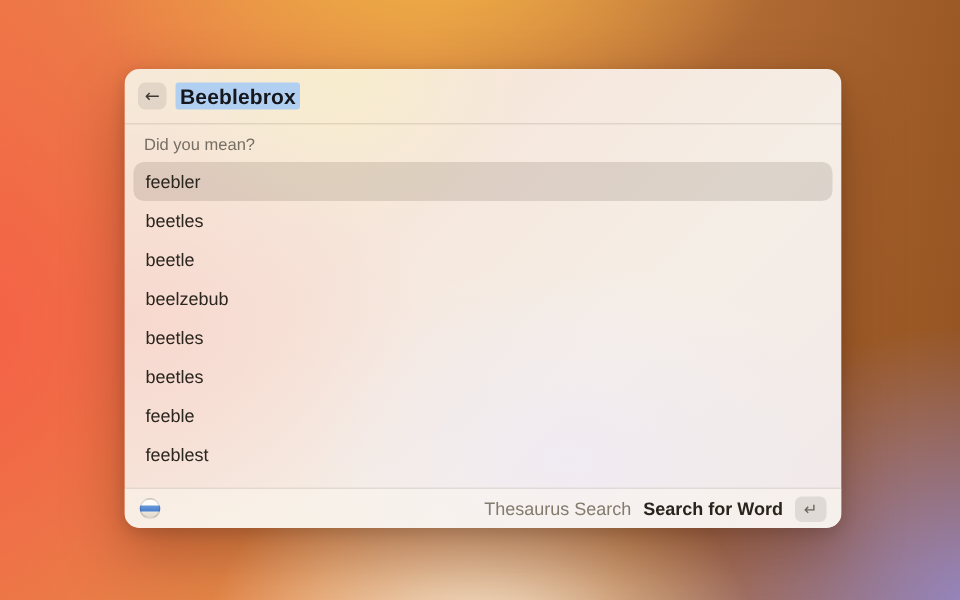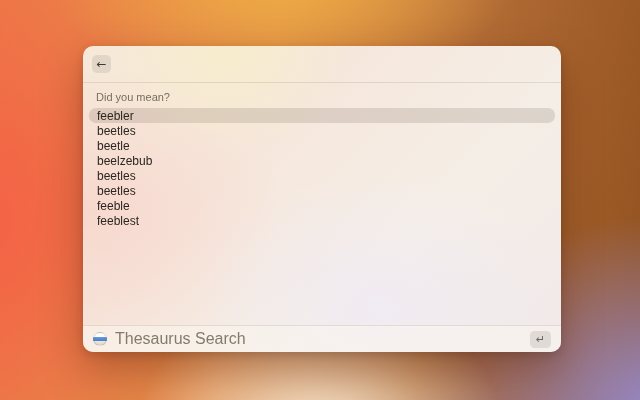--- a/index.html
+++ b/index.html
@@ -60,21 +60,21 @@
     padding: 1px 3px; border-radius: 2px;
   }
 
   
   .list { flex: 1 1 auto; overflow: hidden; padding: 0 6px; }
   .section-label {
     font-size: 11px; color: #756e62;
     margin: 8px 0 5px 7px;
   }
   .row {
-    height: 15px;
+    height: 26px;
     display: flex; align-items: center;
     padding: 0 8px;
     border-radius: 7px;
     font-size: 12px; font-weight: 500; color: #2b261e;
     cursor: default;
   }
   .row.selected { background: rgba(55,35,20,0.13); }
 
   
   .footer {
@@ -83,21 +83,21 @@
     padding: 0 10px; gap: 8px;
     border-top: 1px solid rgba(70,55,40,0.12);
     background: rgba(252,248,240,0.45);
   }
   .app-icon {
     width: 14px; height: 14px; border-radius: 50%;
     background: linear-gradient(180deg, #fdfcf8 0%, #fdfcf8 32%, #6b9bd8 32%, #4a7fd0 64%, #efe9dd 64%, #dfd7c8 100%);
     border: 1px solid rgba(0,0,0,0.12);
     flex: 0 0 auto;
   }
-  .app-label { font-size: 16px; color: #837b6d; flex: 1 1 auto; }
+  .app-label { font-size: 12px; color: #837b6d; flex: 1 1 auto; text-align: right; }
   .action-btn {
     display: flex; align-items: center; gap: 8px;
     background: none; border: none; cursor: pointer; padding: 0;
     font-family: inherit;
   }
   .action-label { font-size: 12px; font-weight: 700; color: #2a251c; }
   .key-badge {
     min-width: 21px; height: 17px;
     border-radius: 4.5px;
     background: rgba(0,0,0,0.09);
@@ -110,20 +110,23 @@
 </head>
 <body>
 
 <div class="desktop">
   <div class="window">
 
     <div class="header">
       <button class="back-btn">
         <span>←</span>
       </button>
+      <div class="query-field">
+        <span class="query-text">Beeblebrox</span>
+      </div>
     </div>
 
     <div class="list">
       <div class="section-label">Did you mean?</div>
       <div id="rows">
   <div class="row selected">
     <span class="row-label">feebler</span>
   </div>
 
   <div class="row">
@@ -154,18 +157,19 @@
   <div class="row">
     <span class="row-label">feeblest</span>
   </div>
 </div>
     </div>
 
     <div class="footer">
       <span class="app-icon"></span>
       <span class="app-label">Thesaurus Search</span>
       <button class="action-btn">
+        <span class="action-label">Search for Word</span>
         <span class="key-badge">↵</span>
       </button>
     </div>
 
   </div>
 </div>
 
 </body></html>

